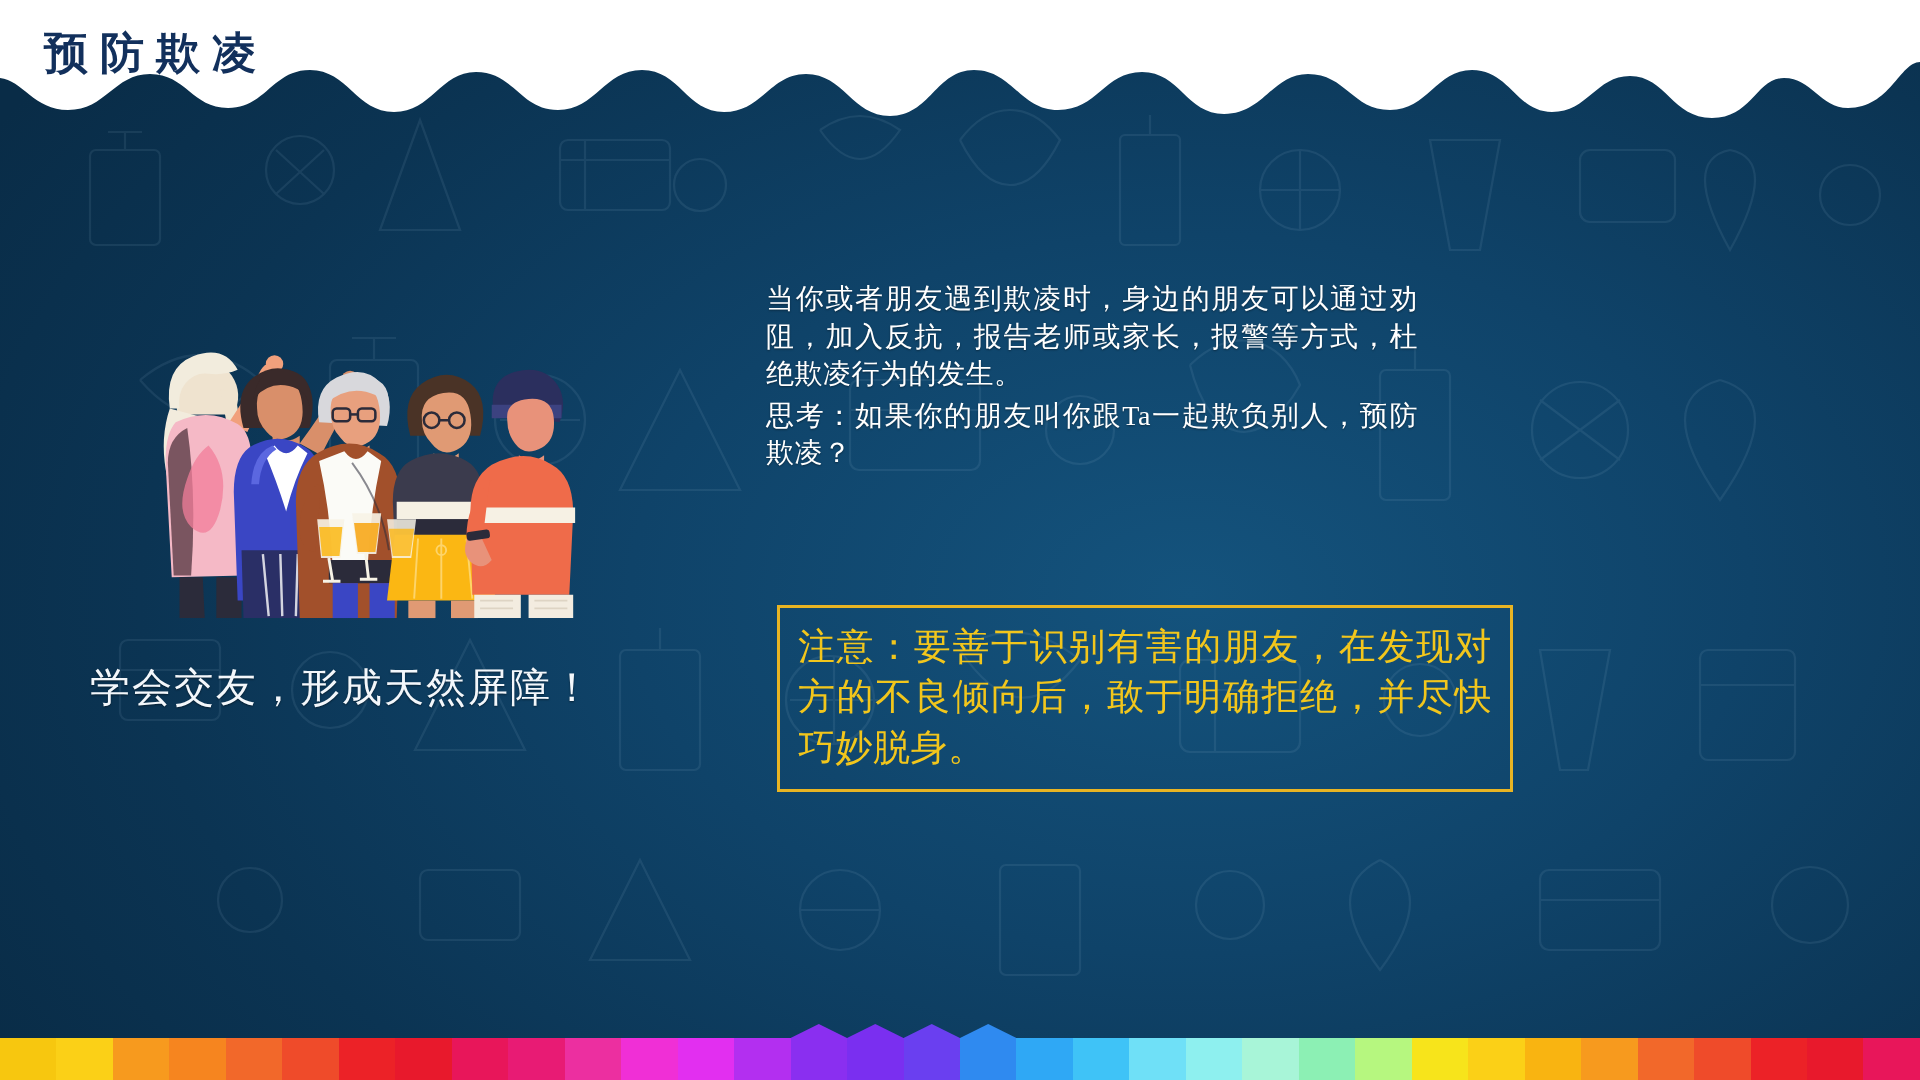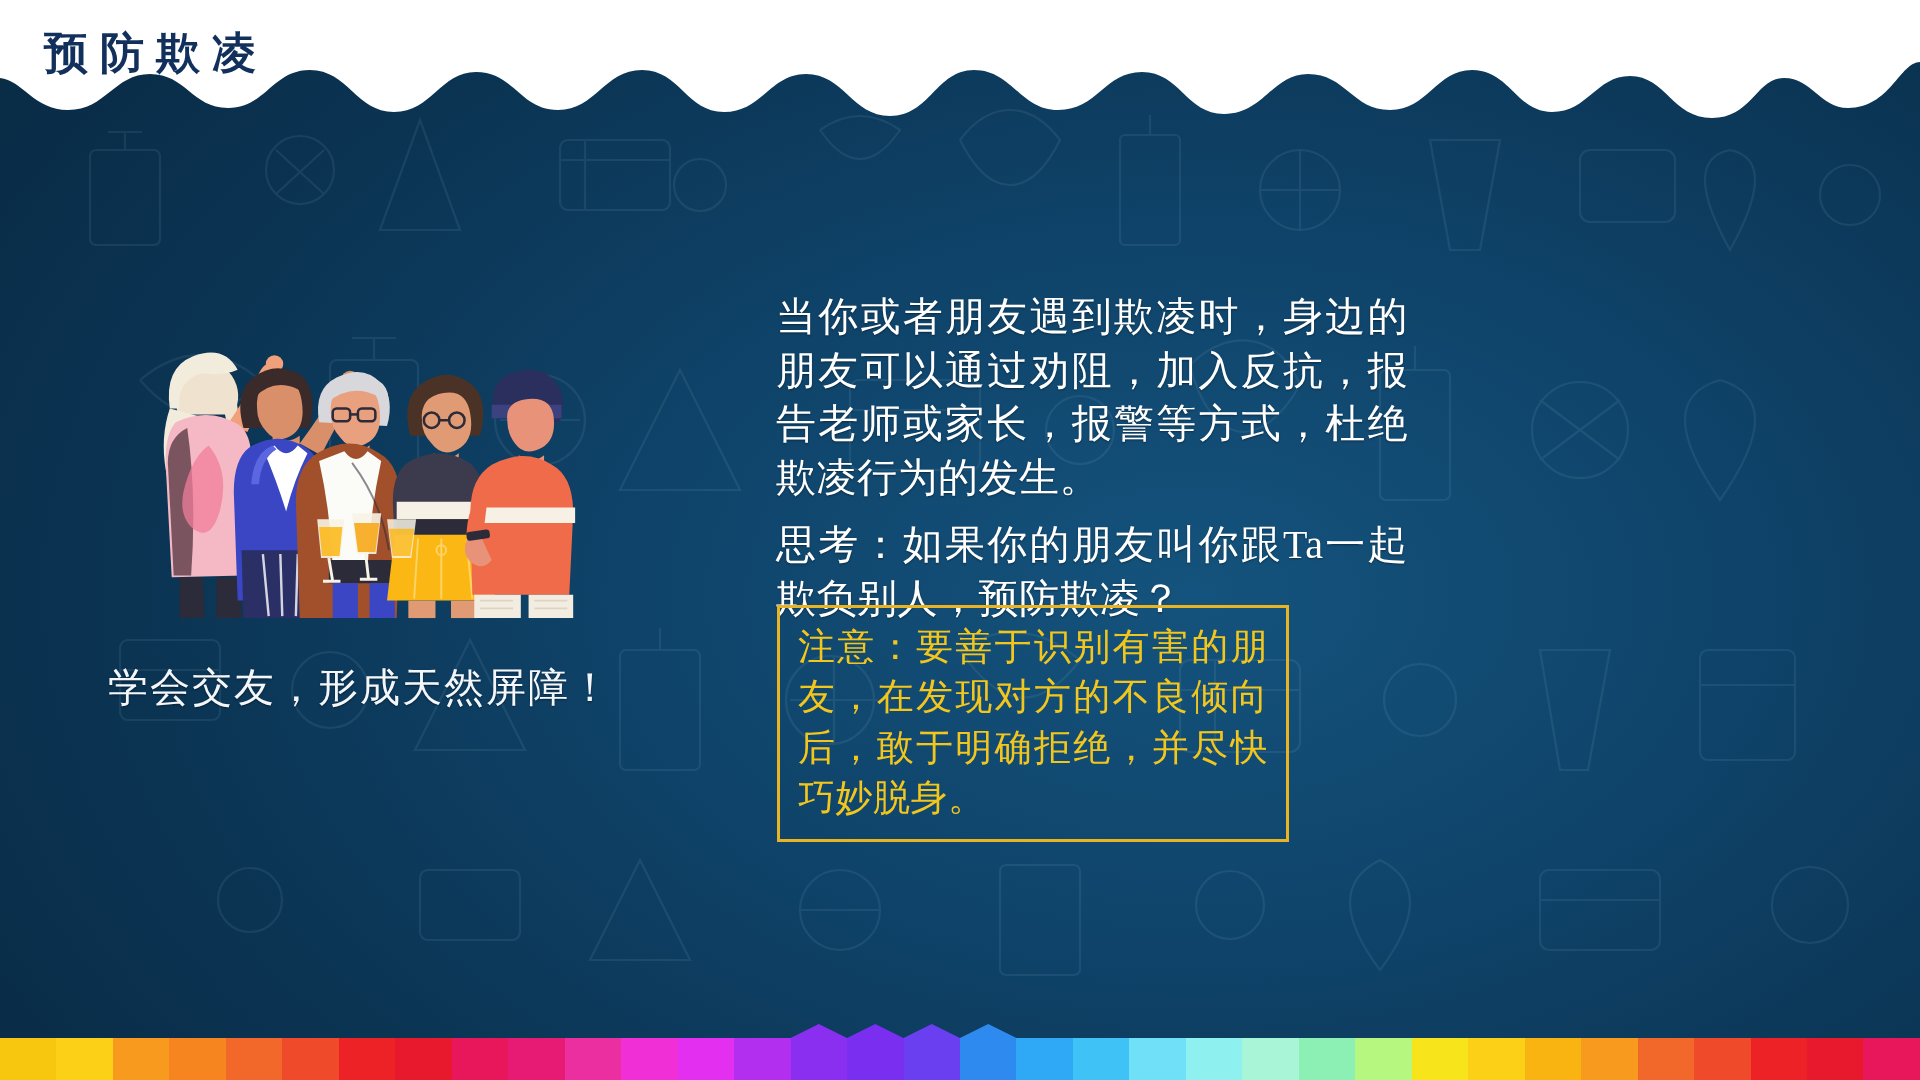--- a/index.html
+++ b/index.html
@@ -32,40 +32,40 @@
     font-family:"Liberation Sans","DejaVu Sans",sans-serif;
     font-weight:700;font-size:66px;line-height:1.05;
     color:#f5b715;letter-spacing:2px;white-space:nowrap;
     text-shadow:2px 3px 0 rgba(0,0,0,.35);
   }
 
   
   .illus{position:absolute;left:120px;top:300px;width:470px;height:320px;}
   .illus svg{width:100%;height:100%;display:block;}
   .illus-caption{
-    position:absolute;left:90px;top:660px;width:540px;text-align:center;
+    position:absolute;left:90px;top:660px;width:540px;text-align:left;
     font-family:"Liberation Serif","DejaVu Serif",serif;
     font-size:40px;color:#f3f7fb;letter-spacing:2px;white-space:nowrap;
     text-shadow:0 1px 2px rgba(0,0,0,.45);
   }
 
   
   .rightcol{position:absolute;left:762px;top:276px;width:660px;}
   .body-para{
     font-family:"Liberation Serif","DejaVu Serif",serif;
-    font-size:40px;line-height:1.34;color:#ffffff;
+    font-size:28px;line-height:1.34;color:#ffffff;
     letter-spacing:.5px;text-align:justify;
     text-shadow:0 1px 2px rgba(0,0,0,.4);
-    margin:14px;
+    margin:4px;
   }
   .body-para.second{margin-top:4px;}
 
   
   .notebox{
-    position:absolute;left:777px;top:605px;width:512px;
+    position:absolute;left:777px;top:605px;width:736px;
     border:3px solid #e8b423;padding:14px 18px 16px 18px;
     box-sizing:border-box;
   }
   .note-text{
     font-family:"Liberation Sans","DejaVu Sans",sans-serif;
     font-size:37px;line-height:1.36;color:#f2c61c;font-weight:400;
     letter-spacing:.5px;margin:0;text-align:justify;
   }
 
   

